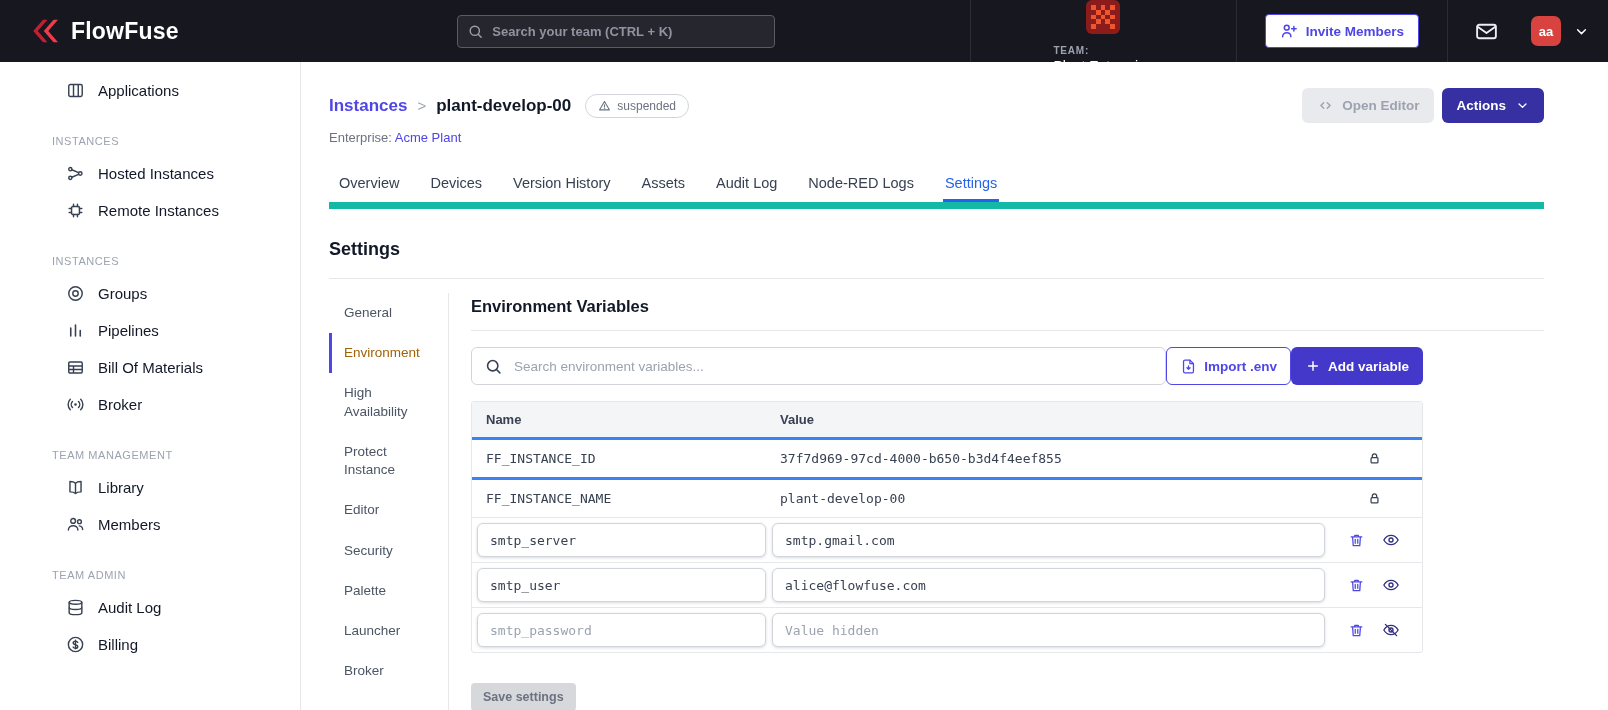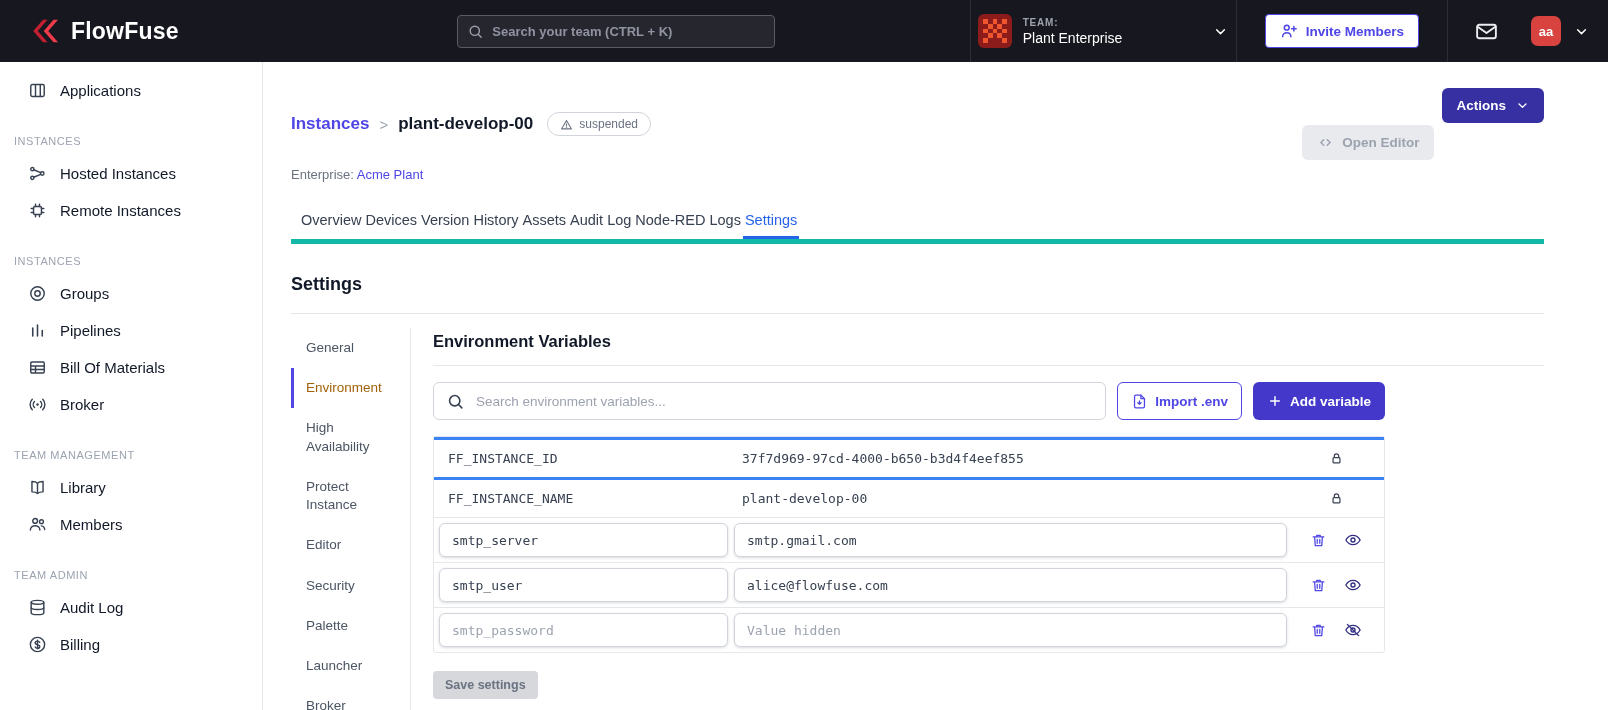--- a/index.html
+++ b/index.html
@@ -10,64 +10,64 @@
   
   .navbar { height:62px; background:#17171f; display:flex; align-items:center; }
   .brand { width:263px; flex-shrink:0; display:flex; align-items:center; gap:10px; padding-left:31px; }
   .brand-name { color:#fff; font-size:23px; font-weight:700; letter-spacing:.2px; }
   .nav-mid { flex:1; display:flex; justify-content:center; }
   .nav-search { position:relative; width:318px; }
   .nav-search input { width:100%; height:33px; background:#26262f; border:1px solid #5b5b66; border-radius:4px; color:#c3c6cf; font-size:13px; padding:0 10px 0 34px; font-family:inherit;font-weight:bold; }
   .nav-search input::placeholder { color:#8f93a0; }
   .nav-search .nicon { position:absolute; left:10px; top:8px; color:#9ca1ad; }
   .nav-right { display:flex; align-items:center; height:100%; }
-  .team-box { display:flex; align-items:center; gap:11px; padding:0 7px; height:100%; min-width:267px; border-left:1px solid #2c2c38; border-right:1px solid #2c2c38; cursor:pointer; }
+  .team-box { display:flex; align-items:center; gap:11px; padding:0 28px; height:100%; min-width:267px; border-left:1px solid #2c2c38; border-right:1px solid #2c2c38; cursor:pointer;flex-direction:column; }
   .team-avatar { width:34px; height:34px; border-radius:6px; overflow:hidden; flex-shrink:0; }
   .team-label { font-size:10px; color:#9ca3af; letter-spacing:.08em; font-weight:700; }
   .team-name { font-size:14px; color:#fff; margin-top:2px; }
   .team-chevron { margin-left:auto; color:#fff; }
   .invite-wrap { padding:0 28px; }
   .invite-btn { display:flex; align-items:center; gap:8px; background:#fff; color:#4f46e5; border:1px solid #4f46e5; border-radius:4px; height:34px; padding:0 14px; font-size:13.5px; font-weight:700; font-family:inherit; cursor:pointer; }
   .mail-wrap { height:100%; display:flex; align-items:center; padding:0 26px; border-left:1px solid #2c2c38; color:#eceef2; cursor:pointer; }
   .user-wrap { display:flex; align-items:center; gap:12px; padding:0 18px 0 6px; cursor:pointer; }
   .avatar { width:30px; height:30px; border-radius:7px; background:#d8433f; color:#fff; font-size:13px; font-weight:700; display:flex; align-items:center; justify-content:center; }
   .user-chevron { color:#fff; }
 
   
-  .shell { display:flex; height:648px; }
+  .shell { display:flex; height:648px;padding-left:38px; }
   .sidebar { width:263px; flex-shrink:0; border-right:1px solid #e5e7eb; padding-top:10px; overflow:hidden; }
   .side-item { display:flex; align-items:center; gap:13px; padding:9px 20px 9px 28px; font-size:15px; color:#111827; cursor:pointer; }
   .side-item .sicon { color:#374151; display:flex; flex-shrink:0; }
   .sicon svg { width:19px; height:19px; }
   .side-header { padding:26px 14px 8px; font-size:11px; color:#9ca3af; letter-spacing:.05em; }
 
   
   .main { flex:1; padding:0 64px 0 28px; overflow:hidden; }
   .crumb-row { display:flex; align-items:center; margin-top:26px; }
   .crumb-link { color:#4f46e5; font-size:17px; font-weight:600; cursor:pointer; }
   .crumb-sep { color:#9ca3af; margin:0 10px; font-size:15px; }
   .crumb-current { color:#111827; font-size:17px; font-weight:700; }
   .badge { display:flex; align-items:center; gap:6px; border:1px solid #d1d5db; border-radius:999px; padding:4px 12px; margin-left:14px; color:#6b7280; font-size:12px; background:#fff; }
   .hdr-actions { margin-left:auto; display:flex; gap:8px; }
-  .btn-ghost { display:flex; align-items:center; gap:8px; background:#e9eaee; color:#9ca3af; font-weight:700; font-size:13.5px; border:none; border-radius:6px; height:35px; padding:0 15px; font-family:inherit; cursor:default;margin-top:37px; }
+  .btn-ghost { display:flex; align-items:center; gap:8px; background:#e9eaee; color:#9ca3af; font-weight:700; font-size:13.5px; border:none; border-radius:6px; height:35px; padding:0 15px; font-family:inherit; cursor:default; }
   .btn-dark { display:flex; align-items:center; gap:9px; background:#3730a3; color:#fff; font-weight:700; font-size:13.5px; border:none; border-radius:6px; height:35px; padding:0 14px; font-family:inherit; cursor:pointer; }
   .app-row { margin-top:7px; font-size:13px; color:#6b7280; }
   .app-link { color:#4f46e5; cursor:pointer; }
-  .tabs { display:flex; margin-top:22px; padding-left:8px; border-bottom:5px solid #14b8a6; }
+  .tabs { display:flex; gap:27px; margin-top:22px; padding-left:8px; border-bottom:7px solid #14b8a6; }
   .tab { padding:8px 2px 11px; font-size:14.5px; color:#374151; cursor:pointer; }
   .tab.active { color:#2563eb; border-bottom:3px solid #2563eb; padding-bottom:8px; }
   .settings-title { margin-top:30px; font-size:18px; font-weight:700; color:#111827; padding-bottom:18px; border-bottom:1px solid #e5e7eb; }
   .settings-body { display:flex; margin-top:14px; }
   .subnav { width:104px; flex-shrink:0; }
   .subnav-item { padding:11px 4px 11px 12px; border-left:3px solid transparent; font-size:13.5px; color:#4b5563; line-height:1.35; cursor:pointer; }
   .subnav-item.active { color:#a16207; border-left-color:#4f46e5; }
   .vdiv { width:1px; background:#e5e7eb; margin-left:15px; }
   .env { flex:1; padding-left:22px; }
   .env-title { font-size:16.5px; font-weight:700; color:#111827; padding:4px 0 14px; border-bottom:1px solid #e5e7eb; }
-  .toolbar { display:flex; gap:11px; margin-top:16px; width:952px; }
+  .toolbar { display:flex; gap:0; margin-top:16px; width:952px; }
   .search-wrap { position:relative; flex:1; }
   .search-wrap input { width:100%; height:38px; border:1px solid #d1d5db; border-radius:6px; padding:0 12px 0 42px; font-size:13.5px; color:#374151; font-family:inherit; }
   .search-wrap input::placeholder { color:#9ca3af; }
   .search-wrap .nicon { position:absolute; left:13px; top:10px; color:#374151; }
   .btn-outline { display:flex; align-items:center; gap:7px; background:#fff; border:1px solid #4f46e5; color:#4f46e5; border-radius:6px; height:38px; padding:0 13px; font-size:13.5px; font-weight:700; font-family:inherit; cursor:pointer; white-space:nowrap; }
   .btn-add { display:flex; align-items:center; gap:7px; background:#4338ca; border:none; color:#fff; border-radius:6px; height:38px; padding:0 14px; font-size:13.5px; font-weight:700; font-family:inherit; cursor:pointer; white-space:nowrap; }
 
   .tbl { width:952px; margin-top:16px; border:1px solid #e5e7eb; border-radius:3px; }
   .thead { display:flex; background:#f4f5f7; font-size:13px; font-weight:700; color:#374151; }
   .th-name { width:294px; padding:10px 14px; }
@@ -80,21 +80,21 @@
   .td-lock { width:96px; display:flex; justify-content:center; color:#374151; }
   .erow { display:flex; align-items:center; border-top:1px solid #e5e7eb; padding:5px; gap:6px; }
   .ein { height:34px; border:1px solid #d1d5db; border-radius:6px; font-family:"DejaVu Sans Mono",monospace; font-size:13px; color:#374151; padding:0 12px; box-shadow:0 1px 3px rgba(17,24,39,.16); background:#fff; }
   .ein::placeholder { color:#9ca3af; }
   .ein.muted { color:#9ca3af; }
   .ein.name { width:289px; }
   .ein.value { flex:1; }
   .eactions { width:86px; display:flex; align-items:center; justify-content:space-evenly; }
   .icon-btn { color:#4f46e5; cursor:pointer; display:flex; }
   .icon-btn.eye { color:#312e81; }
-  .save-btn { margin-top:18px; background:#d6d8dc; color:#6b7280; font-size:12.5px; font-weight:700; border:none; border-radius:4px; padding:7px 12px; font-family:inherit; cursor:default; }
+  .save-btn { margin-top:30px; background:#d6d8dc; color:#6b7280; font-size:12.5px; font-weight:700; border:none; border-radius:4px; padding:7px 12px; font-family:inherit; cursor:default; }
 </style>
 </head>
 <body>
 
 <div class="navbar">
   <div class="brand">
     <span>
       <svg width="30" height="30" viewBox="0 0 40 40">
         <polygon points="16,5 3,20 16,35 22,35 9,20 22,5" fill="#c21f30"></polygon>
         <polygon points="30,5 17,20 30,35 36,35 23,20 36,5" fill="#ef3b4a"></polygon>
@@ -388,20 +388,25 @@
             <span>
               <svg width="16" height="16" viewBox="0 0 24 24" fill="none" stroke="currentColor" stroke-width="2.2" stroke-linecap="round">
                   <path d="M12 5.5v13M5.5 12h13"></path>
                 </svg>
             </span>
             <span>Add variable</span>
           </button>
         </div>
 
         <div class="tbl">
+          <div class="thead">
+            <div class="th-name">Name</div>
+            <div class="th-value">Value</div>
+            <div class="th-actions"></div>
+          </div>
 
           <div class="trow">
             <div class="td-name mono">FF_INSTANCE_ID</div>
             <div class="td-value mono">37f7d969-97cd-4000-b650-b3d4f4eef855</div>
             <div class="td-lock">
               <svg width="15" height="15" viewBox="0 0 24 24" fill="none" stroke="currentColor" stroke-width="2" stroke-linejoin="round">
                   <rect x="6.5" y="10.5" width="11" height="8.5" rx="1.5"></rect>
                   <path d="M8.5 10.5V8a3.5 3.5 0 017 0v2.5"></path>
                 </svg>
             </div>

